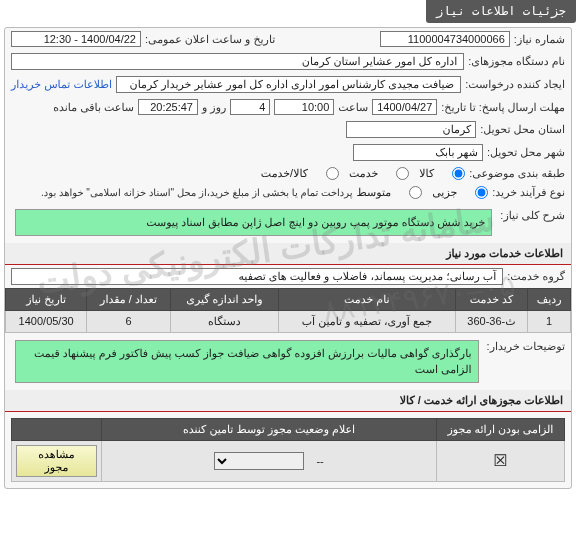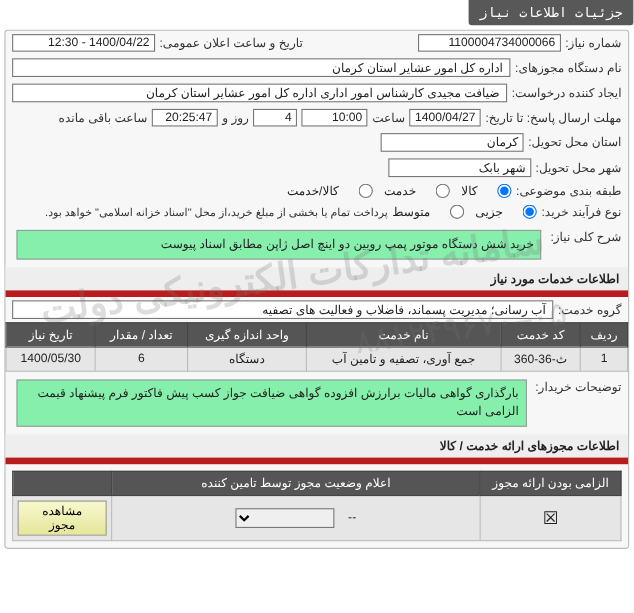--- a/index.html
+++ b/index.html
@@ -50,21 +50,21 @@
 .field.wide { min-width:130px; }
 .field.xwide { flex:1; text-align:right; padding-right:6px;}
 .link { color:#2a5fd0; cursor:pointer; font-size:11px; }
 .radio-group { display:flex; gap:10px; align-items:center; }
 .radio-group label { display:flex; align-items:flex-end; gap:18px; font-size:11px;}
 input[type=radio]{ margin:0; }
 .section-title {
   background:#eee;
   font-weight:bold;
   padding:4px 8px;
-  border-bottom:6px solid #b91c1c;
+  border-bottom:1px solid #b91c1c;
   font-size:11px;
 }
 table.grid {
   width:100%;
   border-collapse:collapse;
   font-size:11px;
 }
 table.grid th {
   background:#555;
   color:#fff;
@@ -139,21 +139,22 @@
     <span class="field wide">1400/04/22 - 12:30</span>
   </div>
 
   <div class="row">
     <span class="lbl">نام دستگاه مجوزهای:</span>
     <span class="field xwide">اداره کل امور عشایر استان کرمان</span>
   </div>
 
   <div class="row">
     <span class="lbl">ایجاد کننده درخواست:</span>
-    <span class="field xwide">ضیافت مجیدی کارشناس امور اداری اداره کل امور عشایر استان کرمان</span>
+    <span class="field xwide">ضیافت مجیدی کارشناس امور اداری اداره کل امور عشایر خریدار کرمان</span>
+    <span class="link">اطلاعات تماس خریدار</span>
   </div>
 
   <div class="row">
     <span class="lbl">مهلت ارسال پاسخ: تا تاریخ:</span>
     <span class="field">1400/04/27</span>
     <span class="lbl">ساعت</span>
     <span class="field">10:00</span>
     <span class="field" style="min-width:40px">4</span>
     <span class="lbl">روز و</span>
     <span class="field">20:25:47</span>

